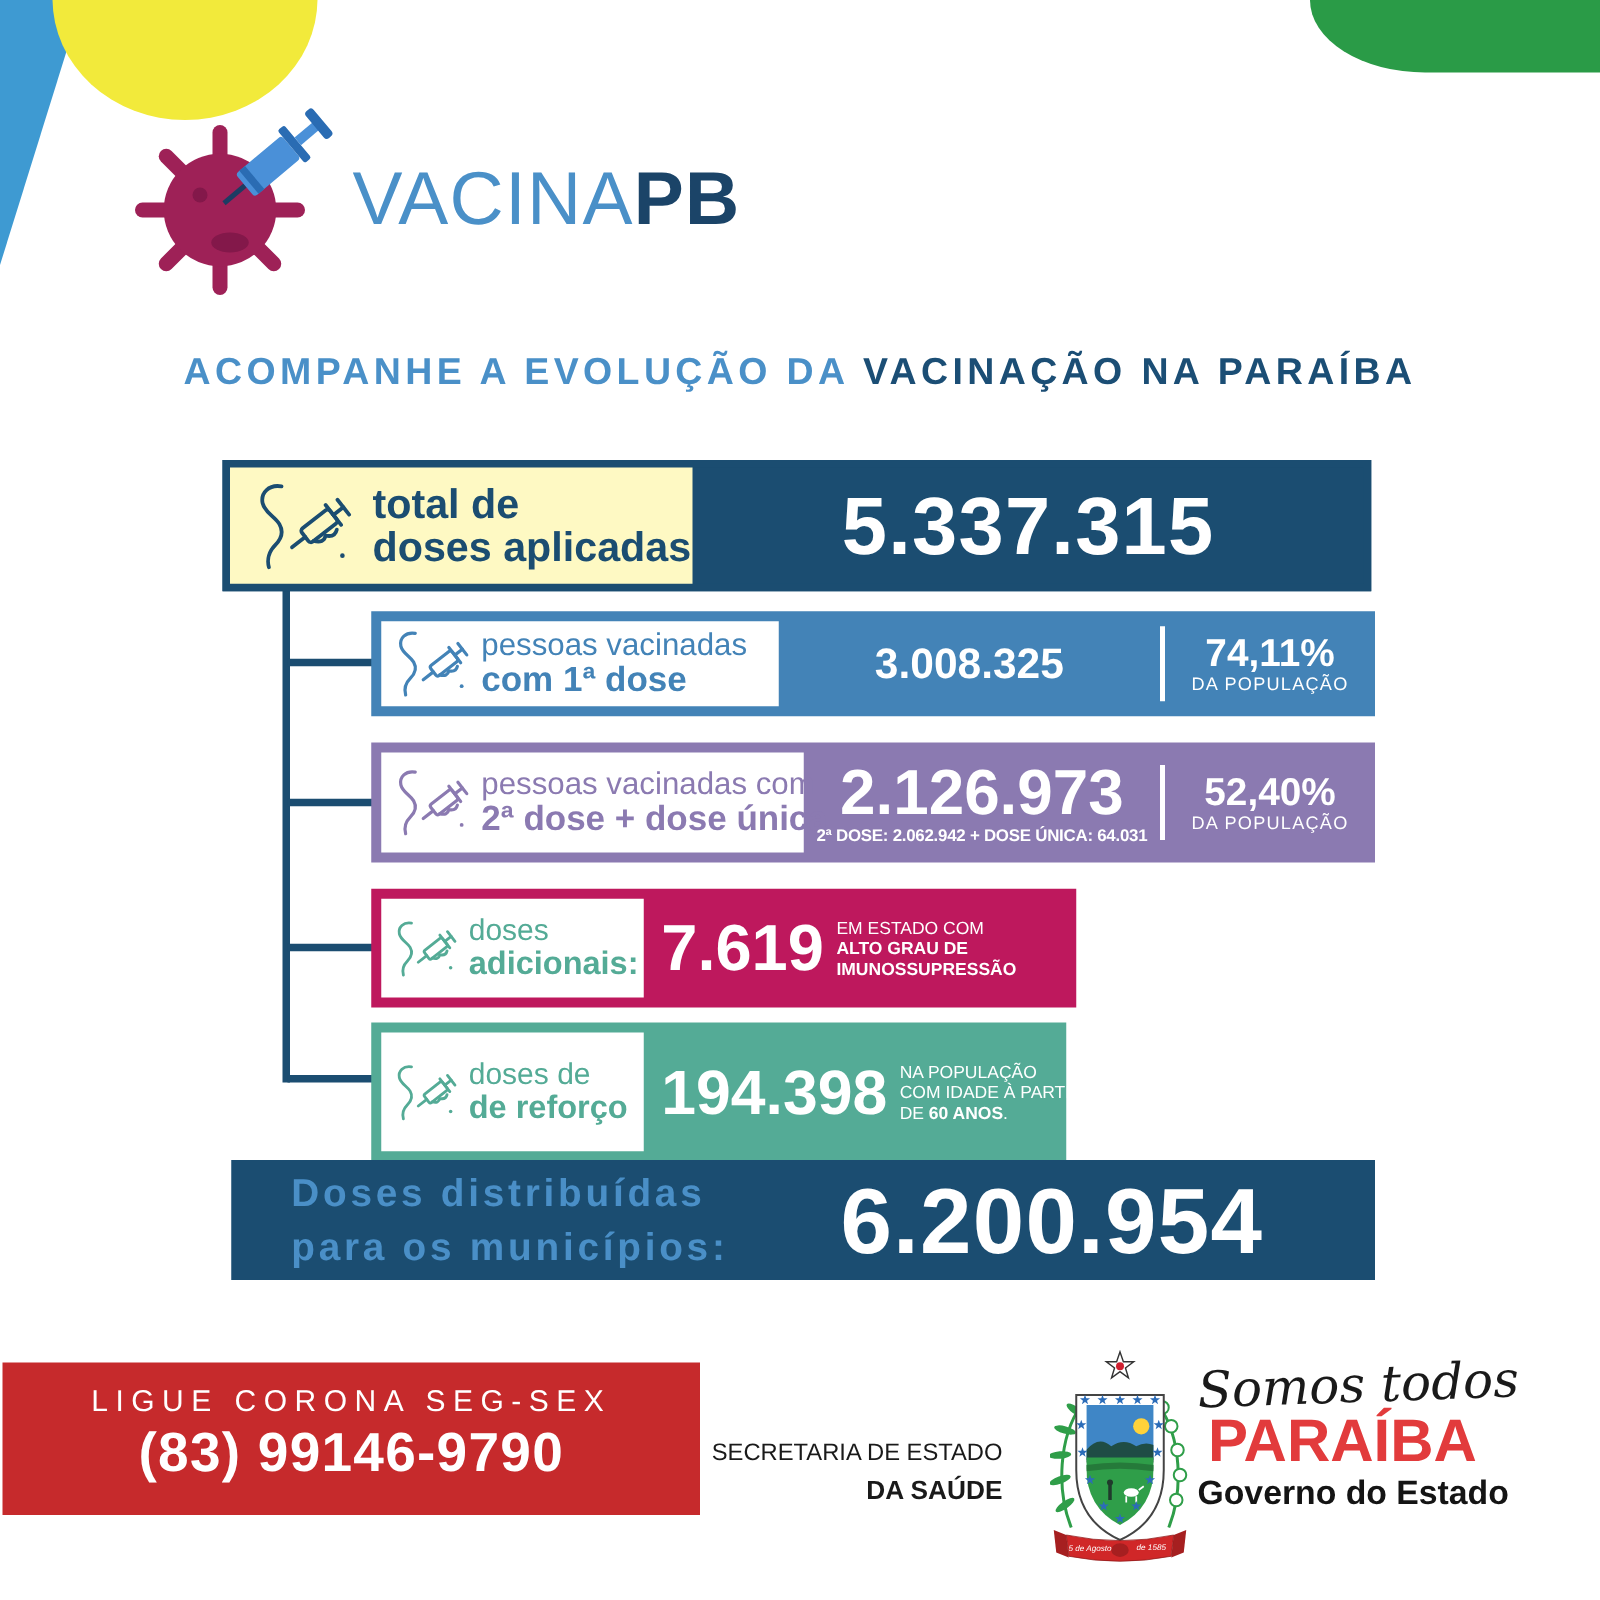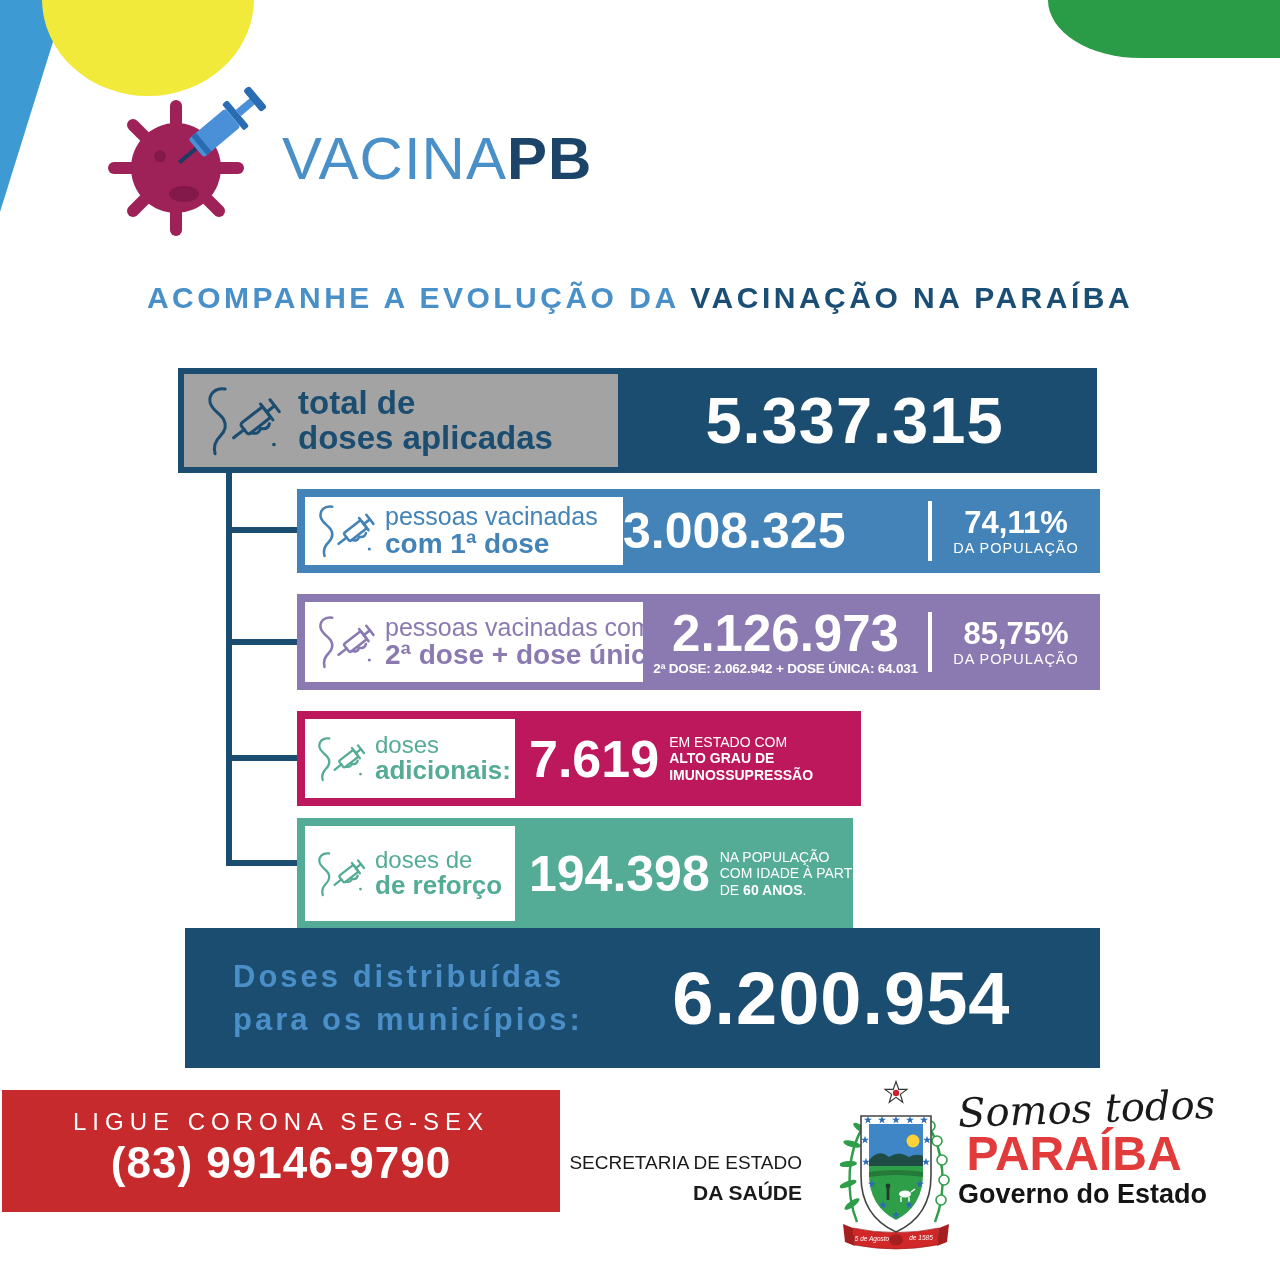--- a/index.html
+++ b/index.html
@@ -32,21 +32,21 @@
   .headline { position:absolute; left:0; top:281px; width:100%; text-align:center;
     font-size:30px; font-weight:700; letter-spacing:3.5px; white-space:nowrap; }
   .headline .hl-light { color:#4a90c8; }
   .headline .hl-dark { color:#1b4e75; }
   
   .vline { position:absolute; left:226px; top:470px; width:6px; height:396px; background:#1b4d71; }
   .stub { position:absolute; left:230px; width:68px; height:6px; background:#1b4d71; }
   
   .total-box { position:absolute; left:178px; top:368px; width:919px; height:105px;
     border:6px solid #1b4d71; background:#1b4d71; display:flex; }
-  .total-label-cell { width:434px; background:#a3a3a3; color:#1b4d71;
+  .total-label-cell { width:370px; background:#fef9c3; color:#1b4d71;
     display:flex; align-items:center; gap:14px; padding-left:16px; }
   .total-label { font-size:33px; font-weight:700; line-height:1.06; }
   .total-value-cell { flex:1; display:flex; align-items:center; justify-content:center;
     color:#ffffff; font-size:65px; font-weight:700; letter-spacing:1px; }
   
   .row { position:absolute; left:297px; display:flex; align-items:center; }
   .row-blue   { top:489px; width:803px; height:84px; background:#4383b7; color:#ffffff; }
   .row-purple { top:594px; width:803px; height:96px; background:#8b7ab1; color:#ffffff; }
   .row-teal-1 { top:711px; width:564px; height:95px; background:#be185d; color:#ffffff; }
   .row-teal-2 { top:818px; width:556px; height:111px; background:#54ab96; color:#ffffff; }
@@ -54,34 +54,34 @@
     display:flex; align-items:center; gap:8px; padding:0 10px 0 8px; flex:0 0 auto; }
   .row-blue   .label-cell { width:318px; color:#4383b7; }
   .row-purple .label-cell { width:338px; color:#8b7ab1; }
   .row-teal-1 .label-cell { width:210px; color:#54ab96; }
   .row-teal-2 .label-cell { width:210px; color:#54ab96; }
   .lbl-l1 { font-size:25px; font-weight:500; line-height:1.05; white-space:nowrap; }
   .lbl-l2 { font-size:28px; font-weight:700; line-height:1.05; white-space:nowrap; }
   .row-teal-1 .lbl-l1, .row-teal-2 .lbl-l1 { font-size:24px; }
   .row-teal-1 .lbl-l2, .row-teal-2 .lbl-l2 { font-size:26px; }
   .big-num { font-weight:700; white-space:nowrap; }
-  .row-blue .num-cell { flex:1; text-align:left; font-size:50px; }
+  .row-blue .num-cell { flex:1; text-align:center; font-size:34px; }
   .num-stack { flex:1; display:flex; flex-direction:column; align-items:center; justify-content:center; }
   .num-stack .big-num { font-size:51px; line-height:1.0; }
   .breakdown { font-size:13.5px; font-weight:600; letter-spacing:-0.2px; white-space:nowrap; margin-top:2px; }
   .divider { width:4px; height:60px; background:#ffffff; flex:0 0 auto; }
   .pct-cell { width:168px; text-align:center; flex:0 0 auto; }
   .pct-big { font-size:31px; font-weight:700; line-height:1.0; }
   .pct-cap { font-size:14.5px; font-weight:400; letter-spacing:1px; margin-top:2px; }
   .teal-num { font-size:52px; font-weight:700; margin:0 10px 0 14px; white-space:nowrap; }
   .row-teal-2 .teal-num { font-size:50px; }
   .note-block { font-size:14px; line-height:1.18; white-space:nowrap; }
   .note-reg { font-weight:400; } .note-bold { font-weight:700; }
   
-  .dist-box { position:absolute; left:185px; top:928px; width:915px; height:140px;
+  .dist-box { position:absolute; left:185px; top:928px; width:915px; height:96px;
     background:#1b4d71; display:flex; align-items:center; }
   .dist-label { margin-left:48px; color:#4a8fc7; font-size:31px; font-weight:700;
     letter-spacing:3px; line-height:1.4; white-space:nowrap; }
   .dist-value { flex:1; text-align:center; color:#ffffff; font-size:74px; font-weight:700; letter-spacing:1px; }
   
   .hotline { position:absolute; left:2px; top:1090px; width:558px; height:122px;
     background:#c62a2c; color:#ffffff; text-align:center; padding-top:18px; }
   .hot-l1 { font-size:24px; font-weight:500; letter-spacing:6px; white-space:nowrap; }
   .hot-phone { font-size:44px; font-weight:700; letter-spacing:1px; margin-top:2px; white-space:nowrap; }
   
@@ -212,21 +212,21 @@
         <div class="lbl-l1">pessoas vacinadas com</div>
         <div class="lbl-l2">2ª dose + dose única</div>
       </div>
     </div>
     <div class="num-stack">
       <div class="big-num">2.126.973</div>
       <div class="breakdown">2ª DOSE: 2.062.942 +  DOSE ÚNICA: 64.031</div>
     </div>
     <div class="divider"></div>
     <div class="pct-cell">
-      <div class="pct-big">85,75%</div>
+      <div class="pct-big">52,40%</div>
       <div class="pct-cap">DA POPULAÇÃO</div>
     </div>
   </div>
 
   <div class="row row-teal-1">
     <div class="label-cell">
       <svg class="inj" width="54" height="54" viewBox="0 0 100 84" fill="none" stroke="currentColor" stroke-width="4.2" stroke-linecap="round" stroke-linejoin="round">
         <path d="M30 4 C18 2 10 10 12 20 C14 29 24 33 28 40 C32 47 30 54 24 60 C18 66 16 74 18 81"></path>
         <g transform="translate(40 62) rotate(-38)">
           <path d="M0 0 H16"></path>

